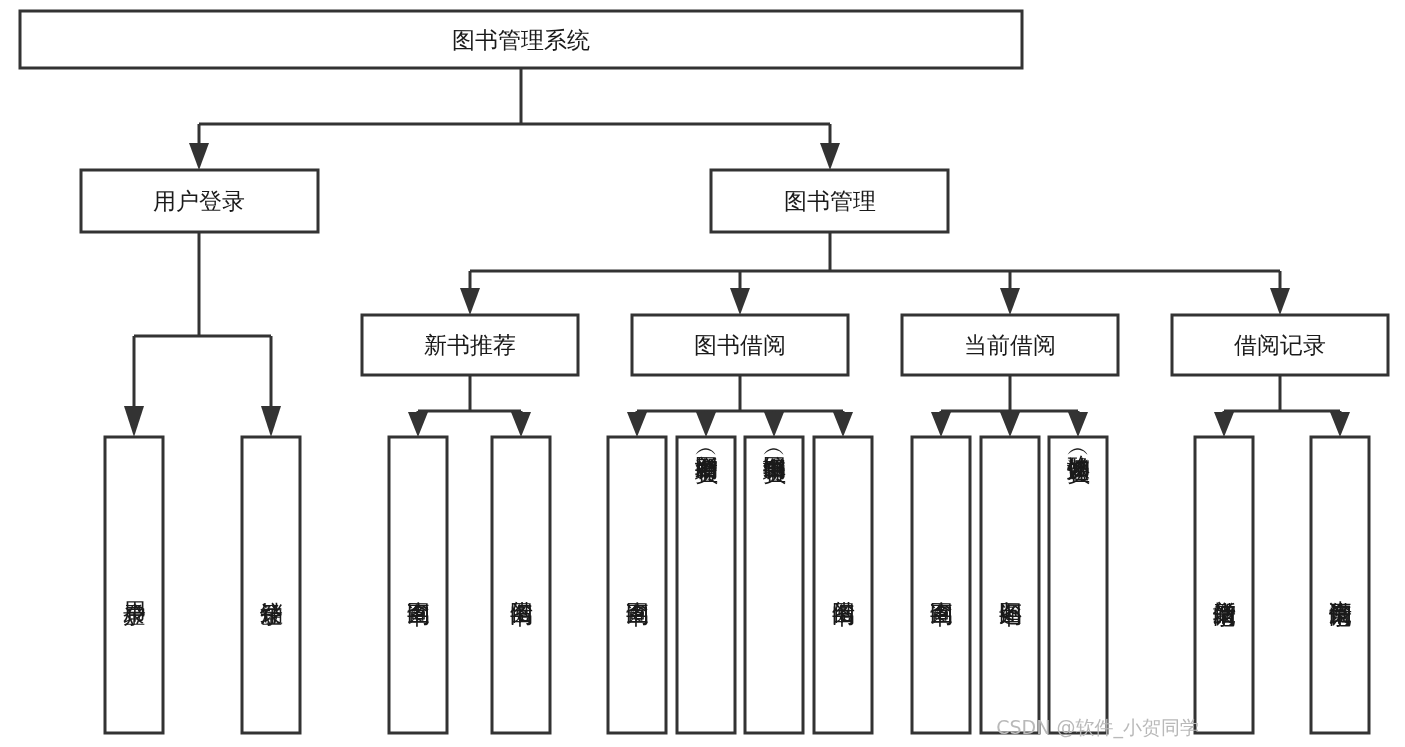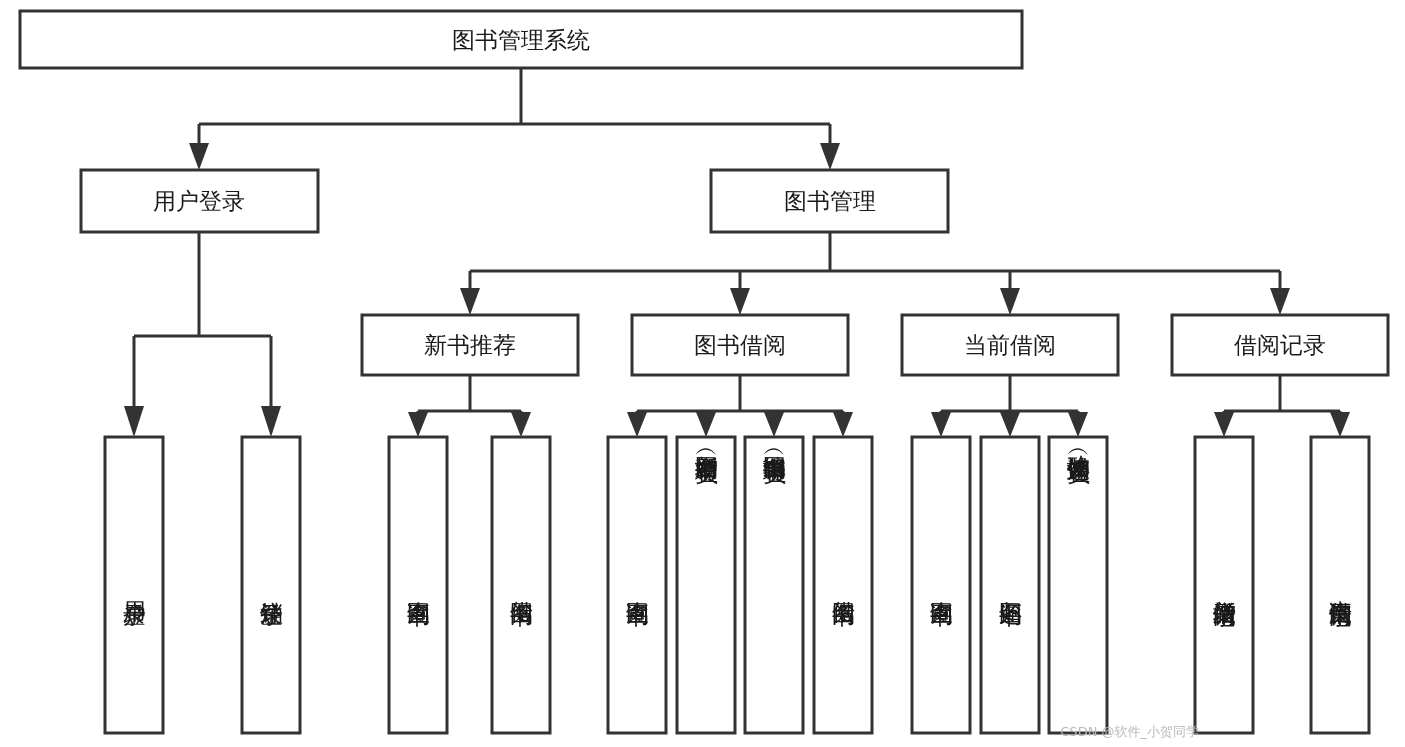--- a/index.html
+++ b/index.html
@@ -64,21 +64,21 @@
     line-height: 1.12;
     color: #1a1a1a;
     letter-spacing: 1px;
     white-space: nowrap;
   }
   .watermark {
     position: absolute;
     right: 12px;
     bottom: 6px;
     font-family: "DejaVu Sans", "Liberation Sans", sans-serif;
-    font-size: 13px;
+    font-size: 19px;
     color: #b9b9b9;
     white-space: nowrap;
     pointer-events: none;
   }
 </style>
 </head>
 <body>
 
 <div id="diagram-root">
 

